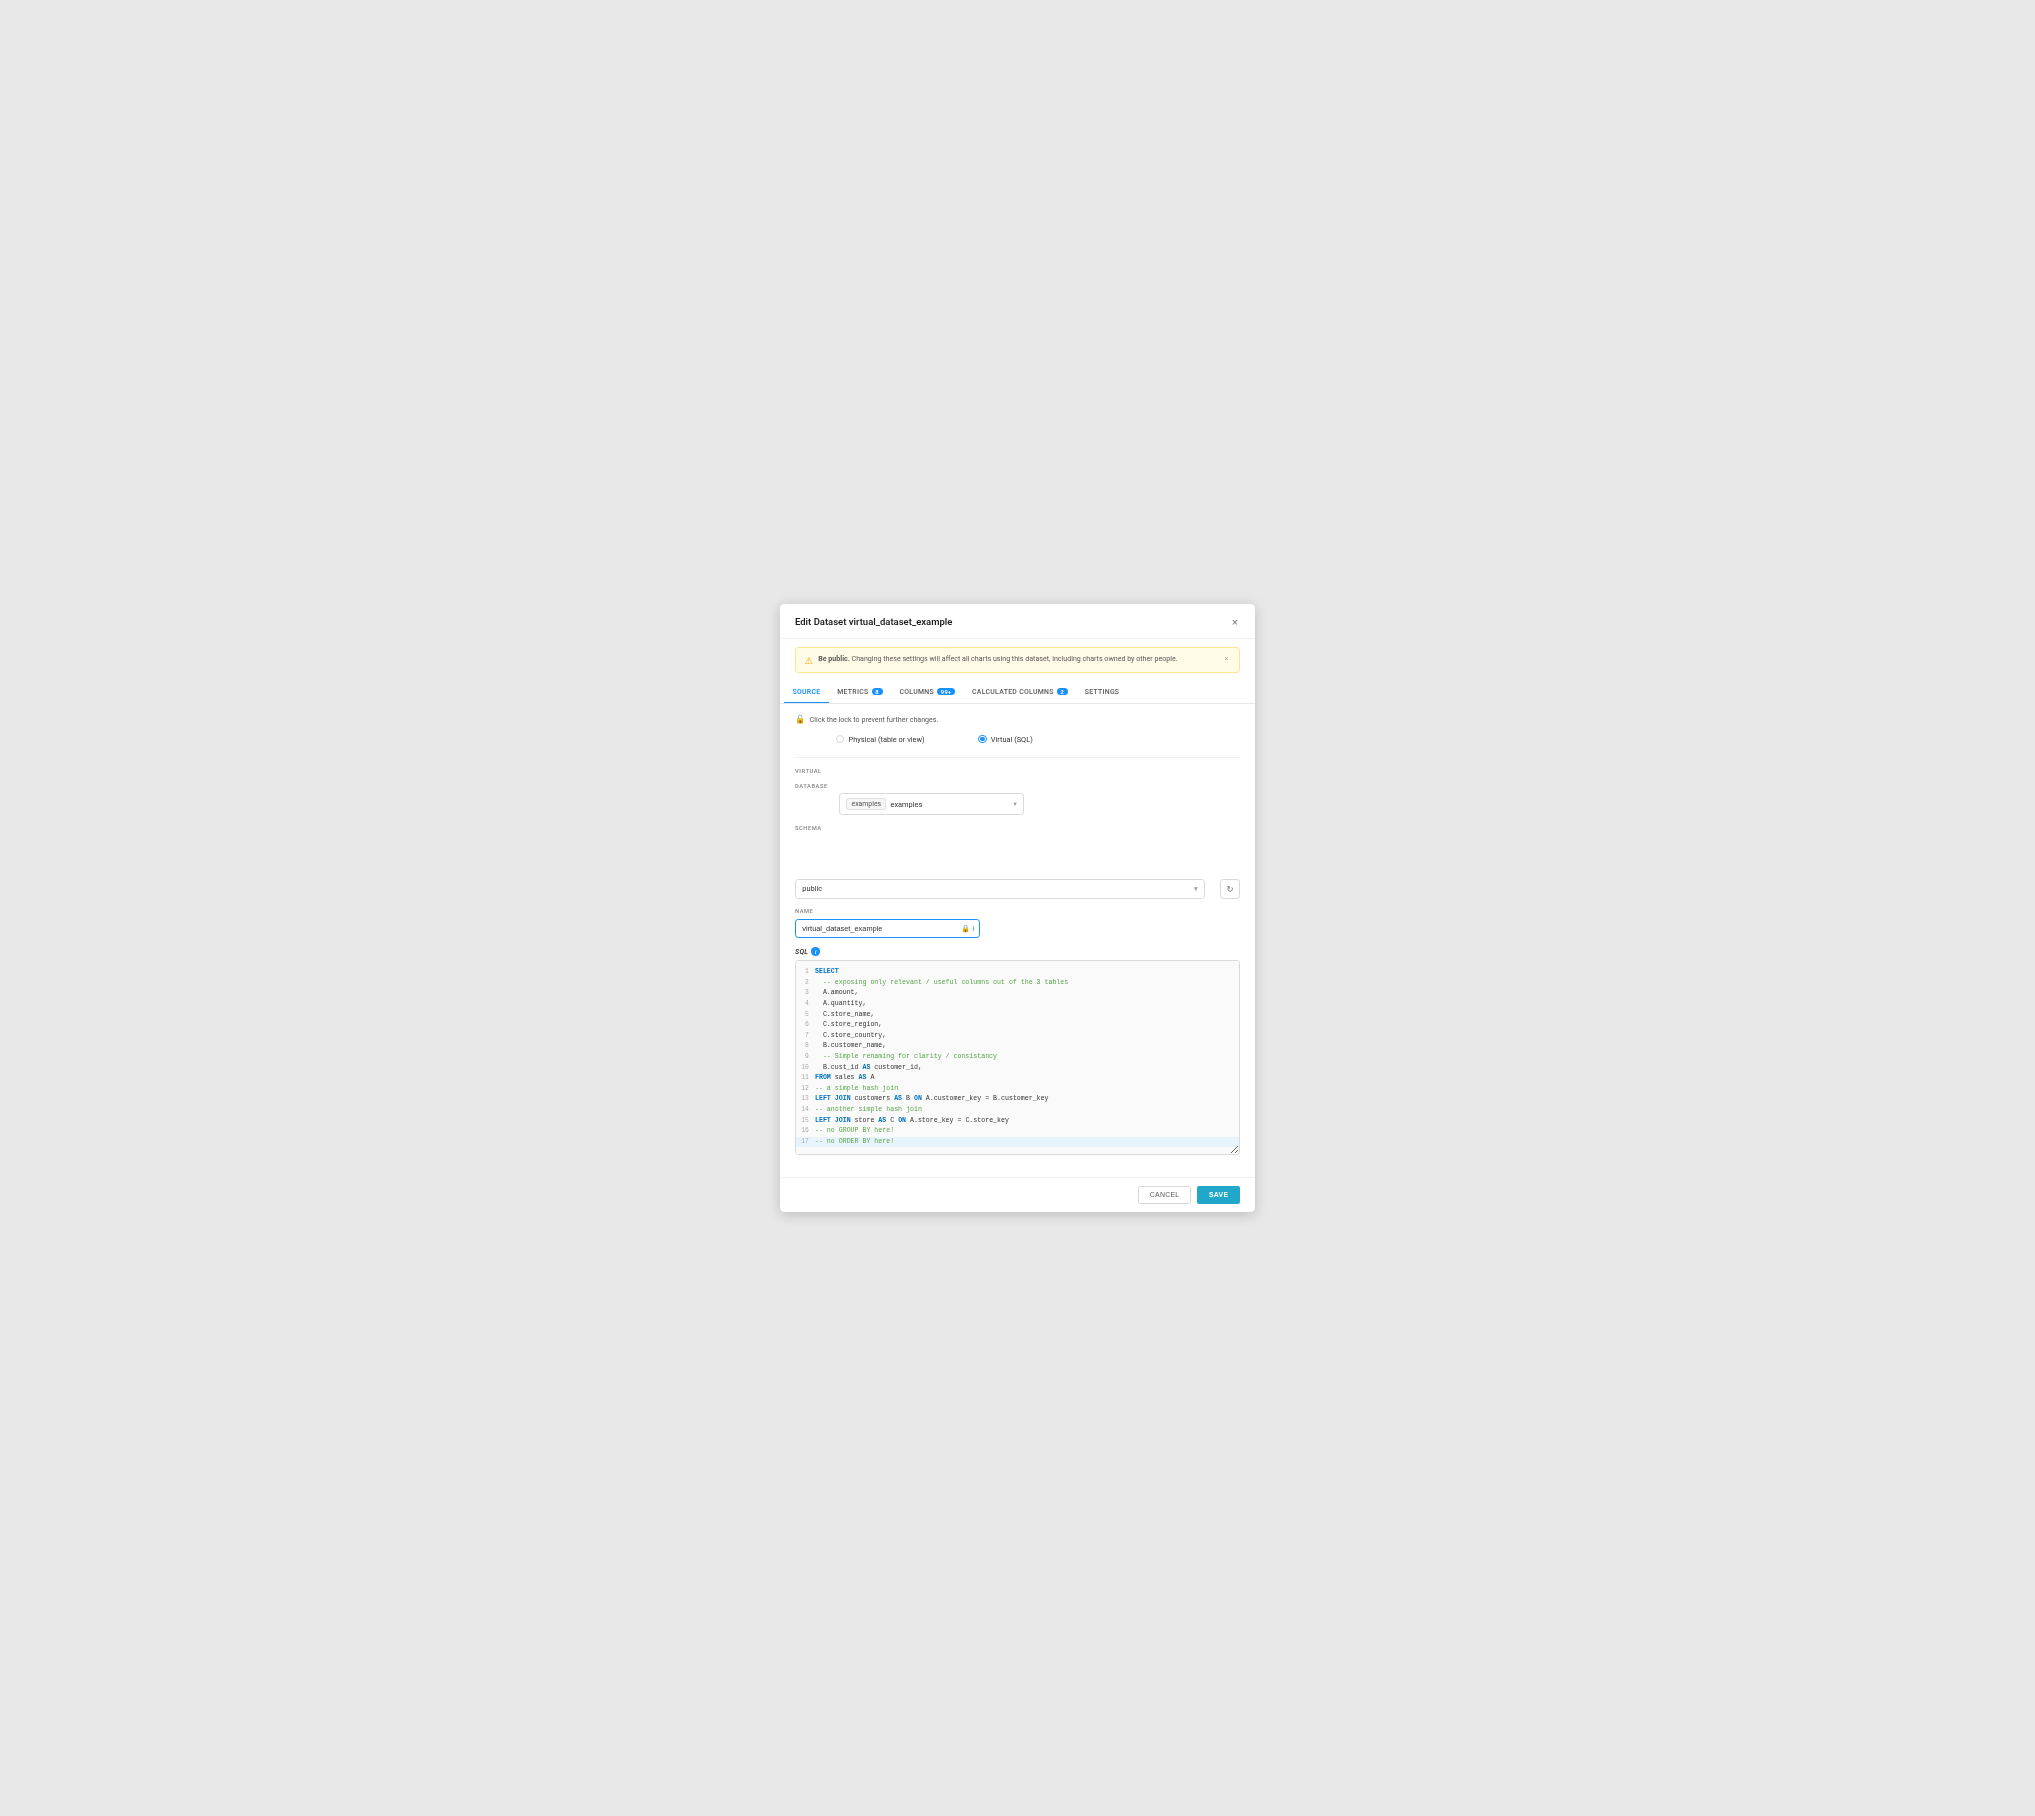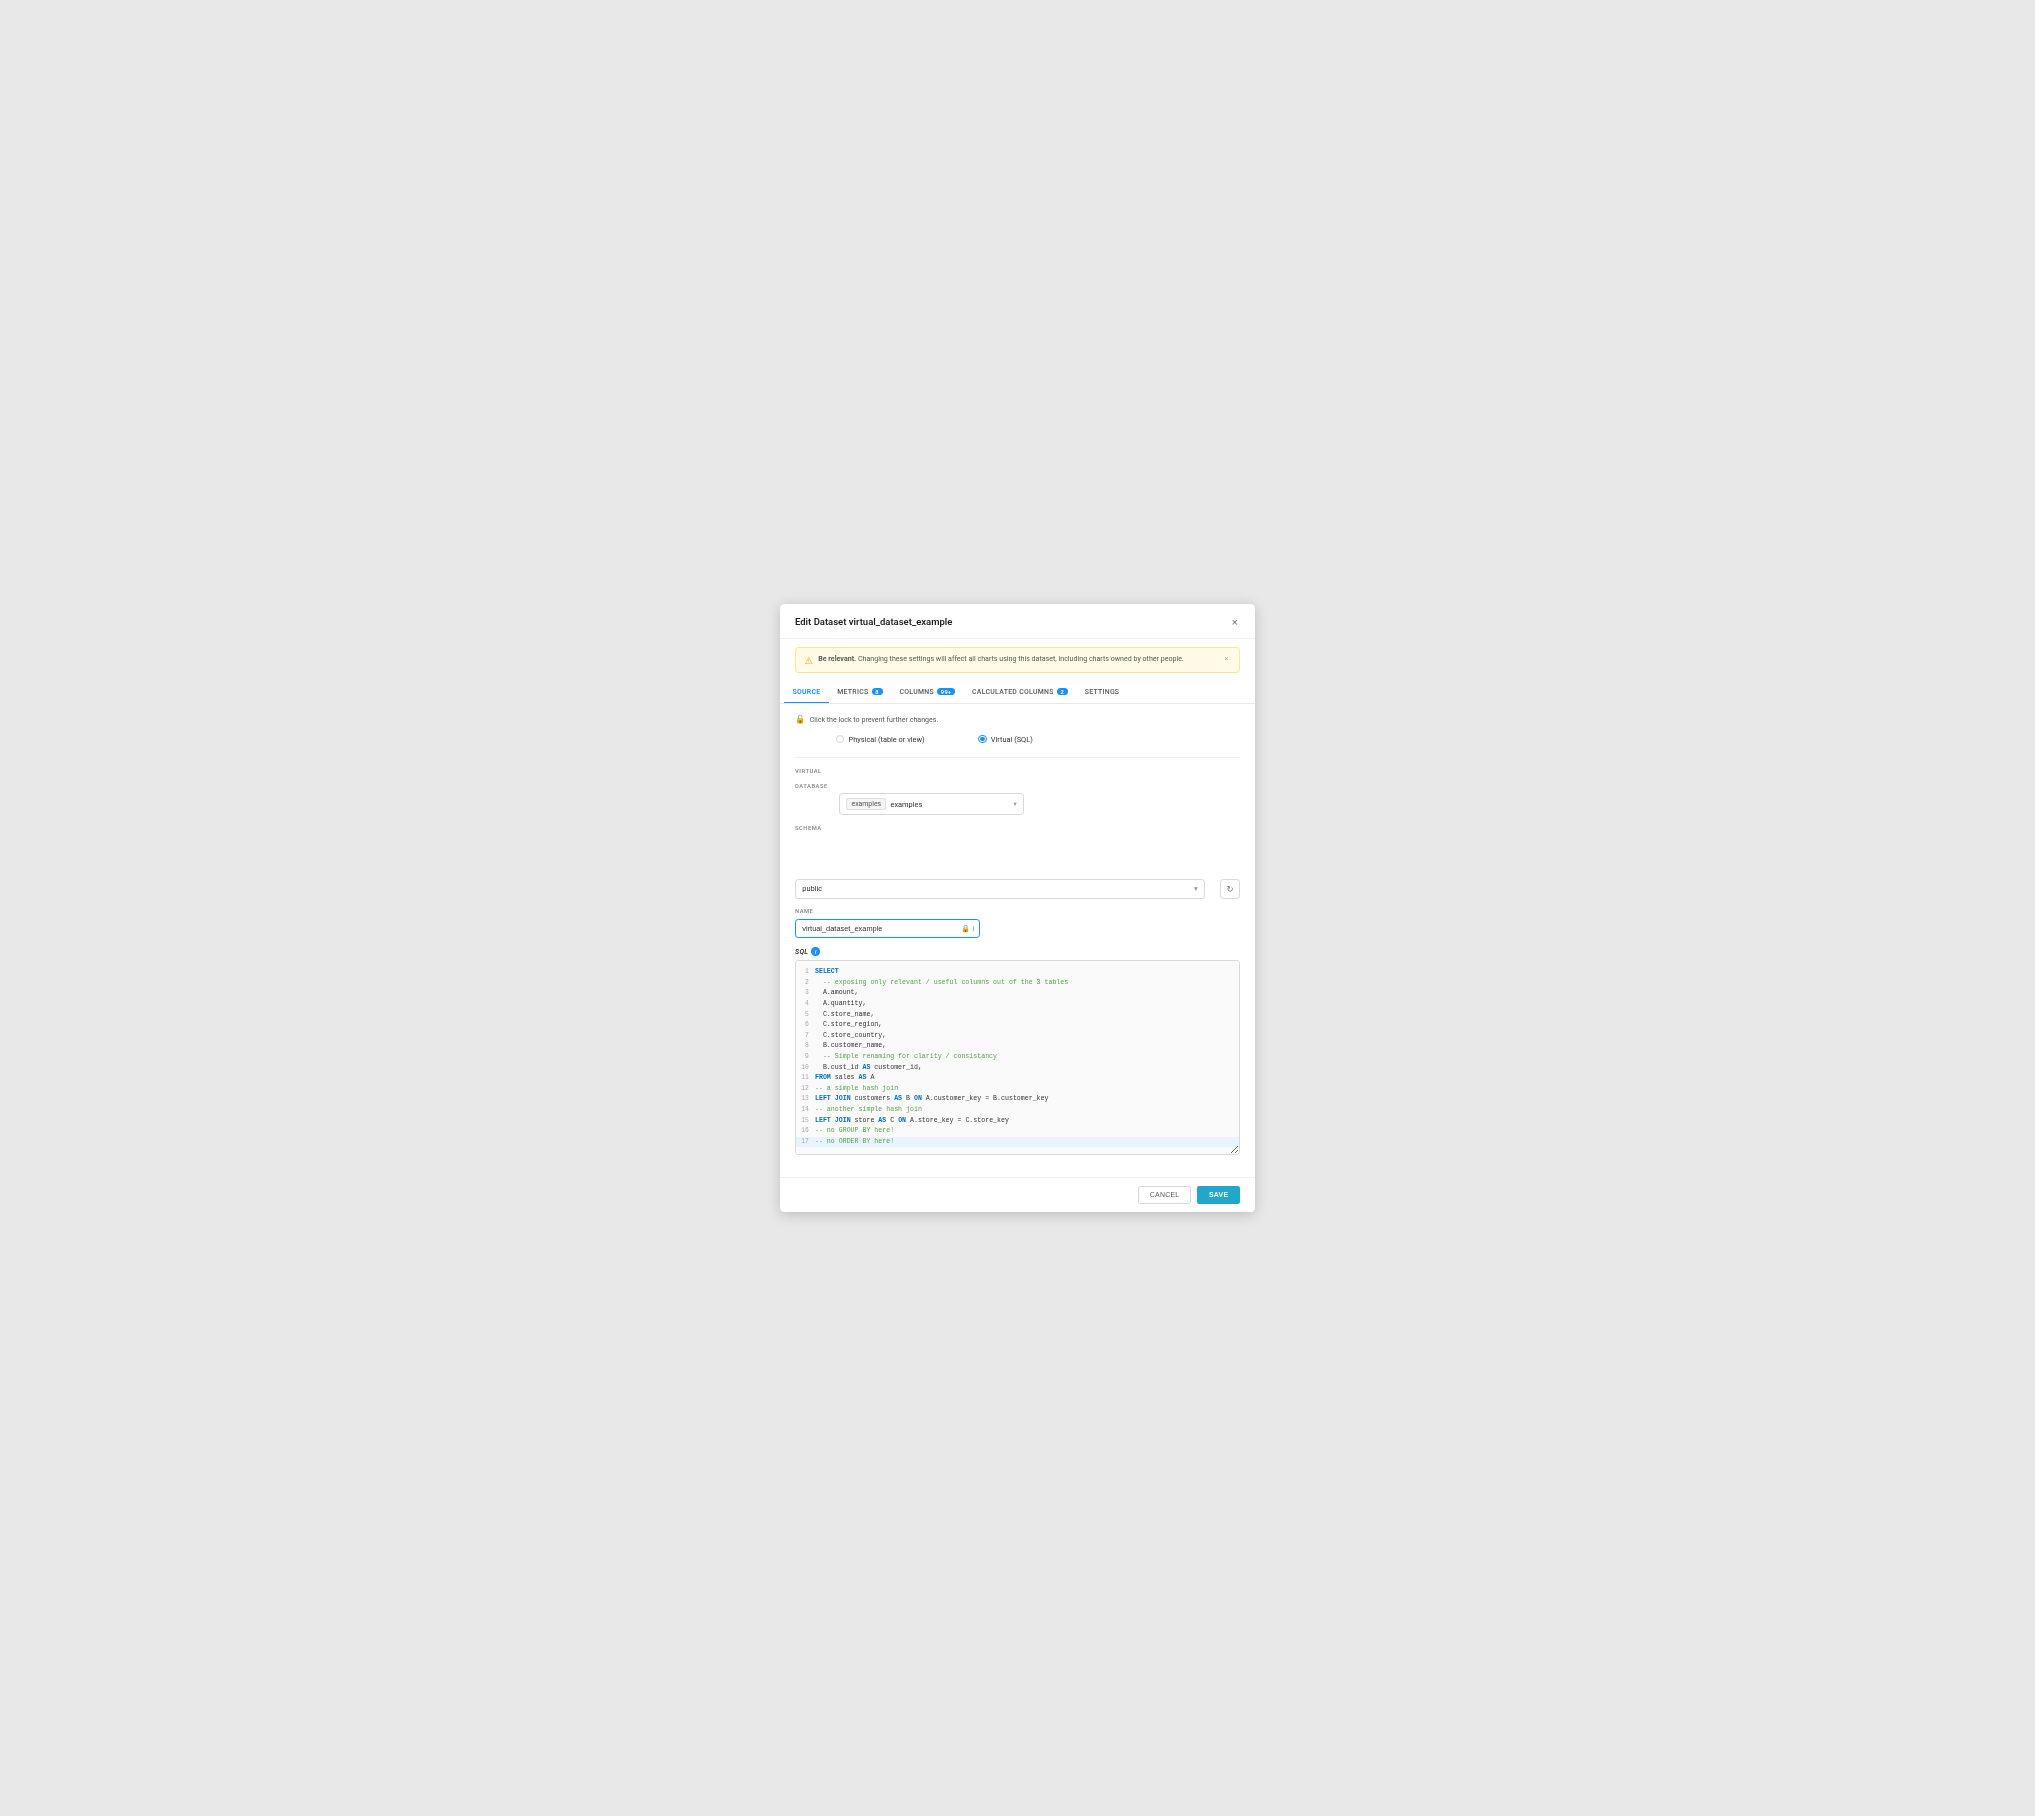--- a/index.html
+++ b/index.html
@@ -381,21 +381,21 @@
   <div class="modal">
 
     <div class="modal-header">
       <span class="modal-title">Edit Dataset virtual_dataset_example</span>
       <button class="close-btn">×</button>
     </div>
 
     <div class="warning-banner">
       <span class="warning-icon">⚠</span>
       <span class="warning-text">
-        <strong>Be relevant.</strong><span> Changing these settings will affect all charts using this dataset, including charts owned by other people.</span>
+        <strong>Be public.</strong><span> Changing these settings will affect all charts using this dataset, including charts owned by other people.</span>
       </span>
       <button class="warning-close">×</button>
     </div>
 
     <div class="tabs">
       <div class="tab active">
         <span>SOURCE</span>
       </div>
       <div class="tab">
         <span>METRICS</span>

